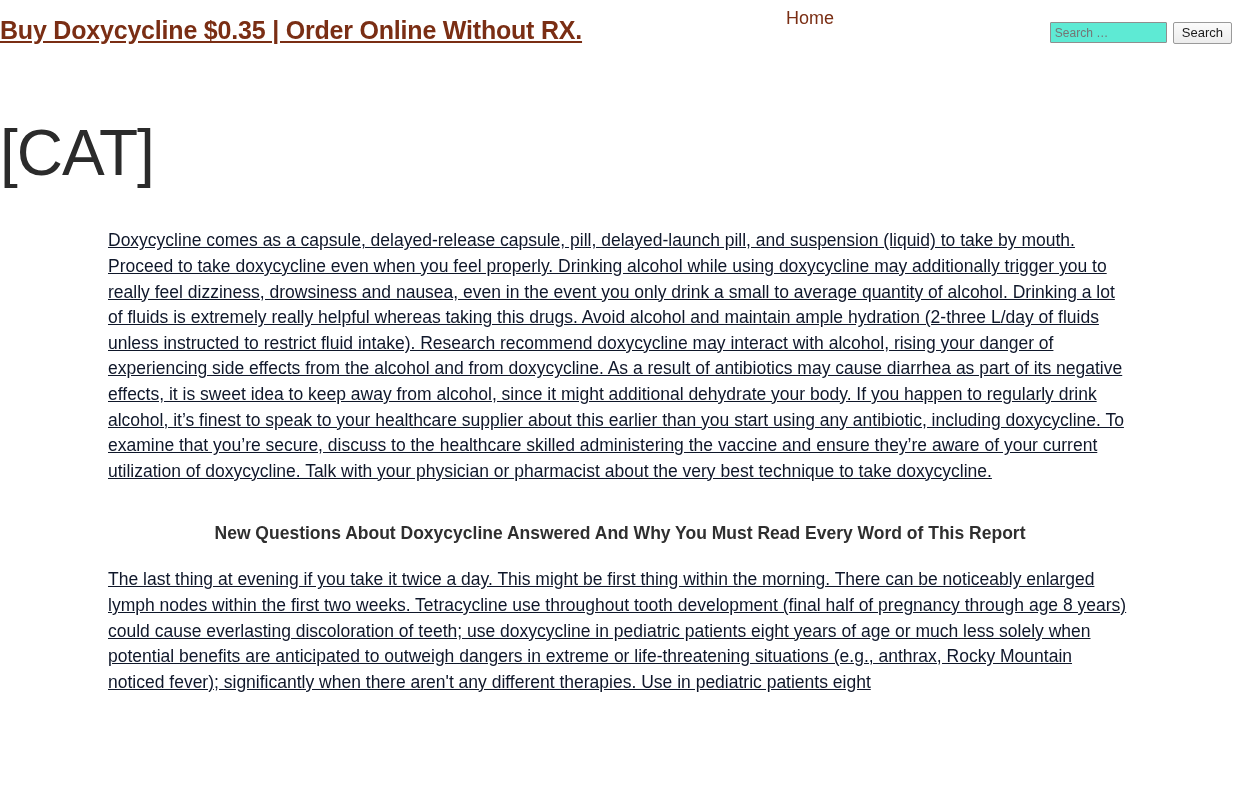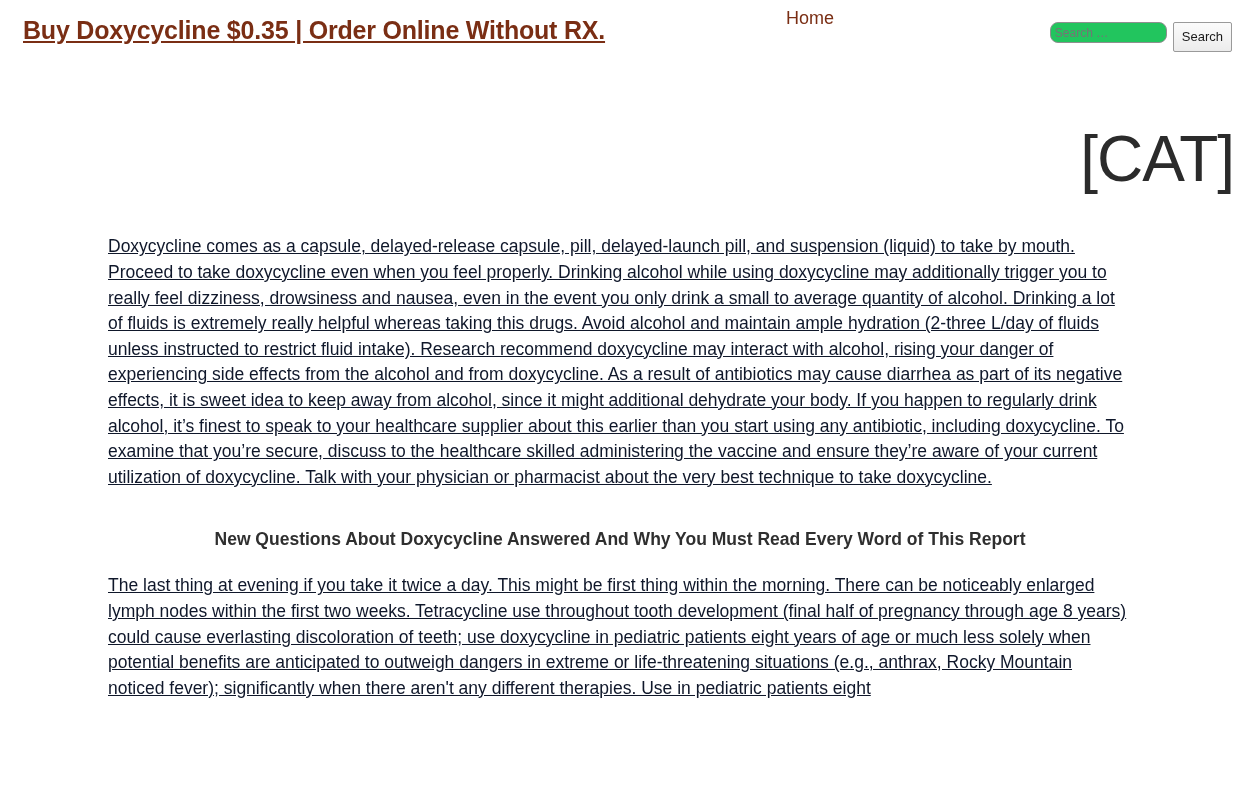--- a/index.html
+++ b/index.html
@@ -16,21 +16,21 @@
   }
 
   
   .site-header {
     position: relative;
     height: 62px;
     width: 1240px;
   }
   .site-title {
     position: absolute;
-    left: 23px;
+    left: 0;
     top: 16px;
     font-size: 25px;
     font-weight: bold;
     color: #7a2e14;
     letter-spacing: -0.2px;
     white-space: nowrap;
   }
   .main-nav {
     position: absolute;
     left: 786px;
@@ -51,46 +51,46 @@
     gap: 6px;
   }
   .search-input {
     width: 117px;
     height: 21px;
     font-family: "Liberation Sans", sans-serif;
     font-size: 12px;
     color: #333;
     padding: 1px 4px;
     border: 1px solid #8f8f8f;
-    background: #22c55e;
-    border-radius: 8px;
+    background: #5eead4;
+    border-radius: 1px;
     outline: none;
   }
   .search-button {
-    height: 30px;
+    height: 22px;
     font-family: "Liberation Sans", sans-serif;
     font-size: 13px;
     color: #1a1a1a;
     padding: 1px 8px 2px 8px;
     border: 1px solid #9a9a9a;
     background: linear-gradient(#fbfbfb, #ececec);
     border-radius: 2px;
     cursor: pointer;
   }
 
   
   .content-wrap {
     width: 1240px;
   }
   .cat-heading {
-    text-align: right;
+    text-align: left;
     font-size: 64px;
     font-weight: normal;
     color: #2b2b2b;
-    margin: 6px;
+    margin: 0;
     padding-top: 56px;
     line-height: 1.1;
     letter-spacing: -1px;
   }
   .article {
     width: 1024px;
     margin: 0 auto;
     padding: 0 0 0 0;
   }
   .article-title {

